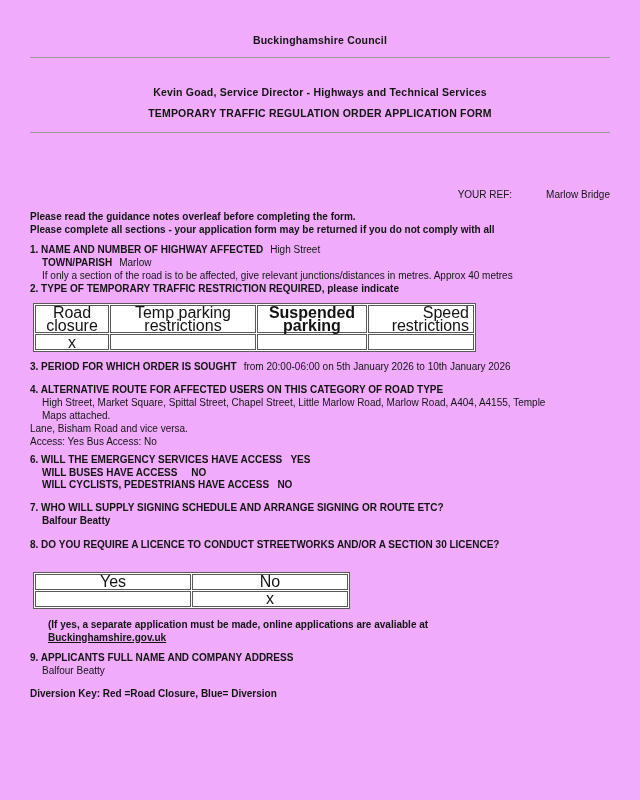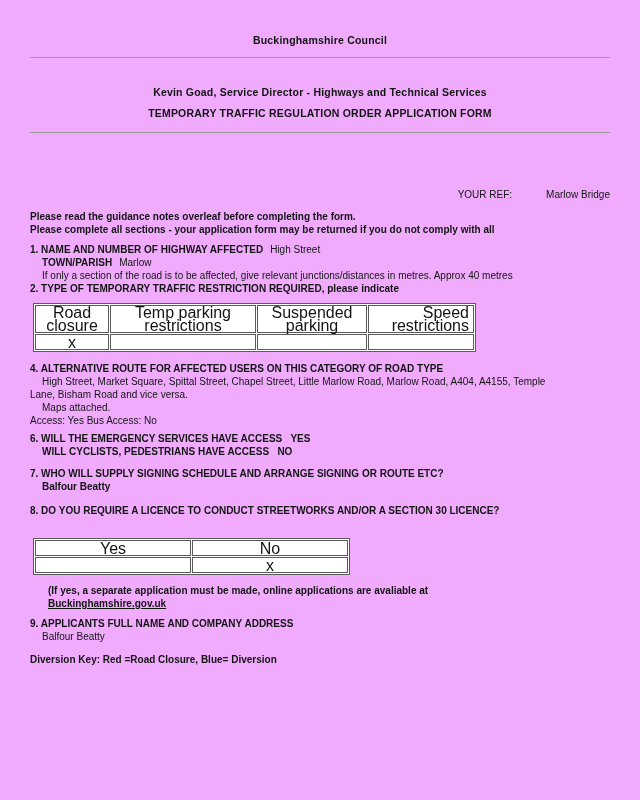--- a/index.html
+++ b/index.html
@@ -15,21 +15,21 @@
   .hdr{font-size:10.5px;letter-spacing:.2px;}
   .divider{border:none;border-top:1px solid #9a9a9a;height:0;margin:0;}
   .ind12{padding-left:12px;}
   .ind18{padding-left:18px;}
   .gap6{display:inline-block;width:7px;}
   .refrow{display:flex;justify-content:flex-end;gap:34px;margin-top:55px;line-height:13px;}
   table{border-collapse:separate;border-spacing:1px;background:#ffffff;}
   .tbl{border:1px solid #5a5a5a;margin-left:3px;}
   .tbl td{border:1px solid #5a5a5a;text-align:center;height:14px;line-height:13px;
           font-size:16px;padding:0 4px;background:#ffffff;}
-  .t1 td.c0{width:64px;} .t1 td.c1{width:136px;} .t1 td.c2{width:100px;} .t1 td.c3{width:96px;text-align:right;}
+  .t1 td.c0{width:64px;} .t1 td.c1{width:136px;} .t1 td.c2{width:100px;font-weight:bold;} .t1 td.c3{width:96px;text-align:right;}
   .t2 td{width:146px;}
   .link{font-weight:bold;text-decoration:underline;color:#141414;}
   
   .mt-divider1{margin-top:10px;} .mt-kevin{margin-top:28px;} .mt-title{margin-top:8px;}
   .mt-divider2{margin-top:12px;}
   .mt-intro{margin-top:9px;} .mt-q1{margin-top:7px;}
   .mt-table1{margin-top:8px;} .mt-q3{margin-top:8px;} .mt-q4{margin-top:10px;}
   .mt-q6{margin-top:6px;} .mt-q6 .line{line-height:12.5px;}
   .mt-q7{margin-top:9px;} .mt-q8{margin-top:11px;}
   .mt-table2{margin-top:21px;} .mt-ifyes{margin-top:9px;}
@@ -73,34 +73,36 @@
     </tr>
     <tr>
       <td class="c0">x</td>
       <td class="c1"></td>
       <td class="c2"></td>
       <td class="c3"></td>
     </tr>
   </tbody>
     </table>
 
+  <div class="line mt-q3"><span class="b">3. PERIOD FOR WHICH ORDER IS SOUGHT</span><span class="gap6"></span><span>from 20:00-06:00 on 5th January 2026 to 10th January 2026</span></div>
 
   <div class="mt-q4">
     <div class="line b">4. ALTERNATIVE ROUTE FOR AFFECTED USERS ON THIS CATEGORY OF ROAD TYPE</div>
     <div class="line ind12">High Street, Market Square, Spittal Street, Chapel Street, Little Marlow Road, Marlow Road, A404, A4155, Temple</div>
+    <div class="line ind12">Maps attached.</div>
     <div class="line">Lane, Bisham Road and vice versa.</div>
-    <div class="line ind12">Maps attached.</div>
   </div>
 
   <div>
     <div class="line">Access: Yes Bus Access: No</div>
   </div>
 
   <div class="mt-q6">
     <div class="line b">6. WILL THE EMERGENCY SERVICES HAVE ACCESS   YES</div>
+    <div class="line b ind12">WILL BUSES HAVE ACCESS     NO</div>
     <div class="line b ind12">WILL CYCLISTS, PEDESTRIANS HAVE ACCESS   NO</div>
   </div>
 
   <div class="mt-q7">
     <div class="line b">7. WHO WILL SUPPLY SIGNING SCHEDULE AND ARRANGE SIGNING OR ROUTE ETC?</div>
     <div class="line b ind12">Balfour Beatty</div>
   </div>
 
   <div class="line b mt-q8">8. DO YOU REQUIRE A LICENCE TO CONDUCT STREETWORKS AND/OR A SECTION 30 LICENCE?</div>
   <table class="tbl t2 mt-table2">

